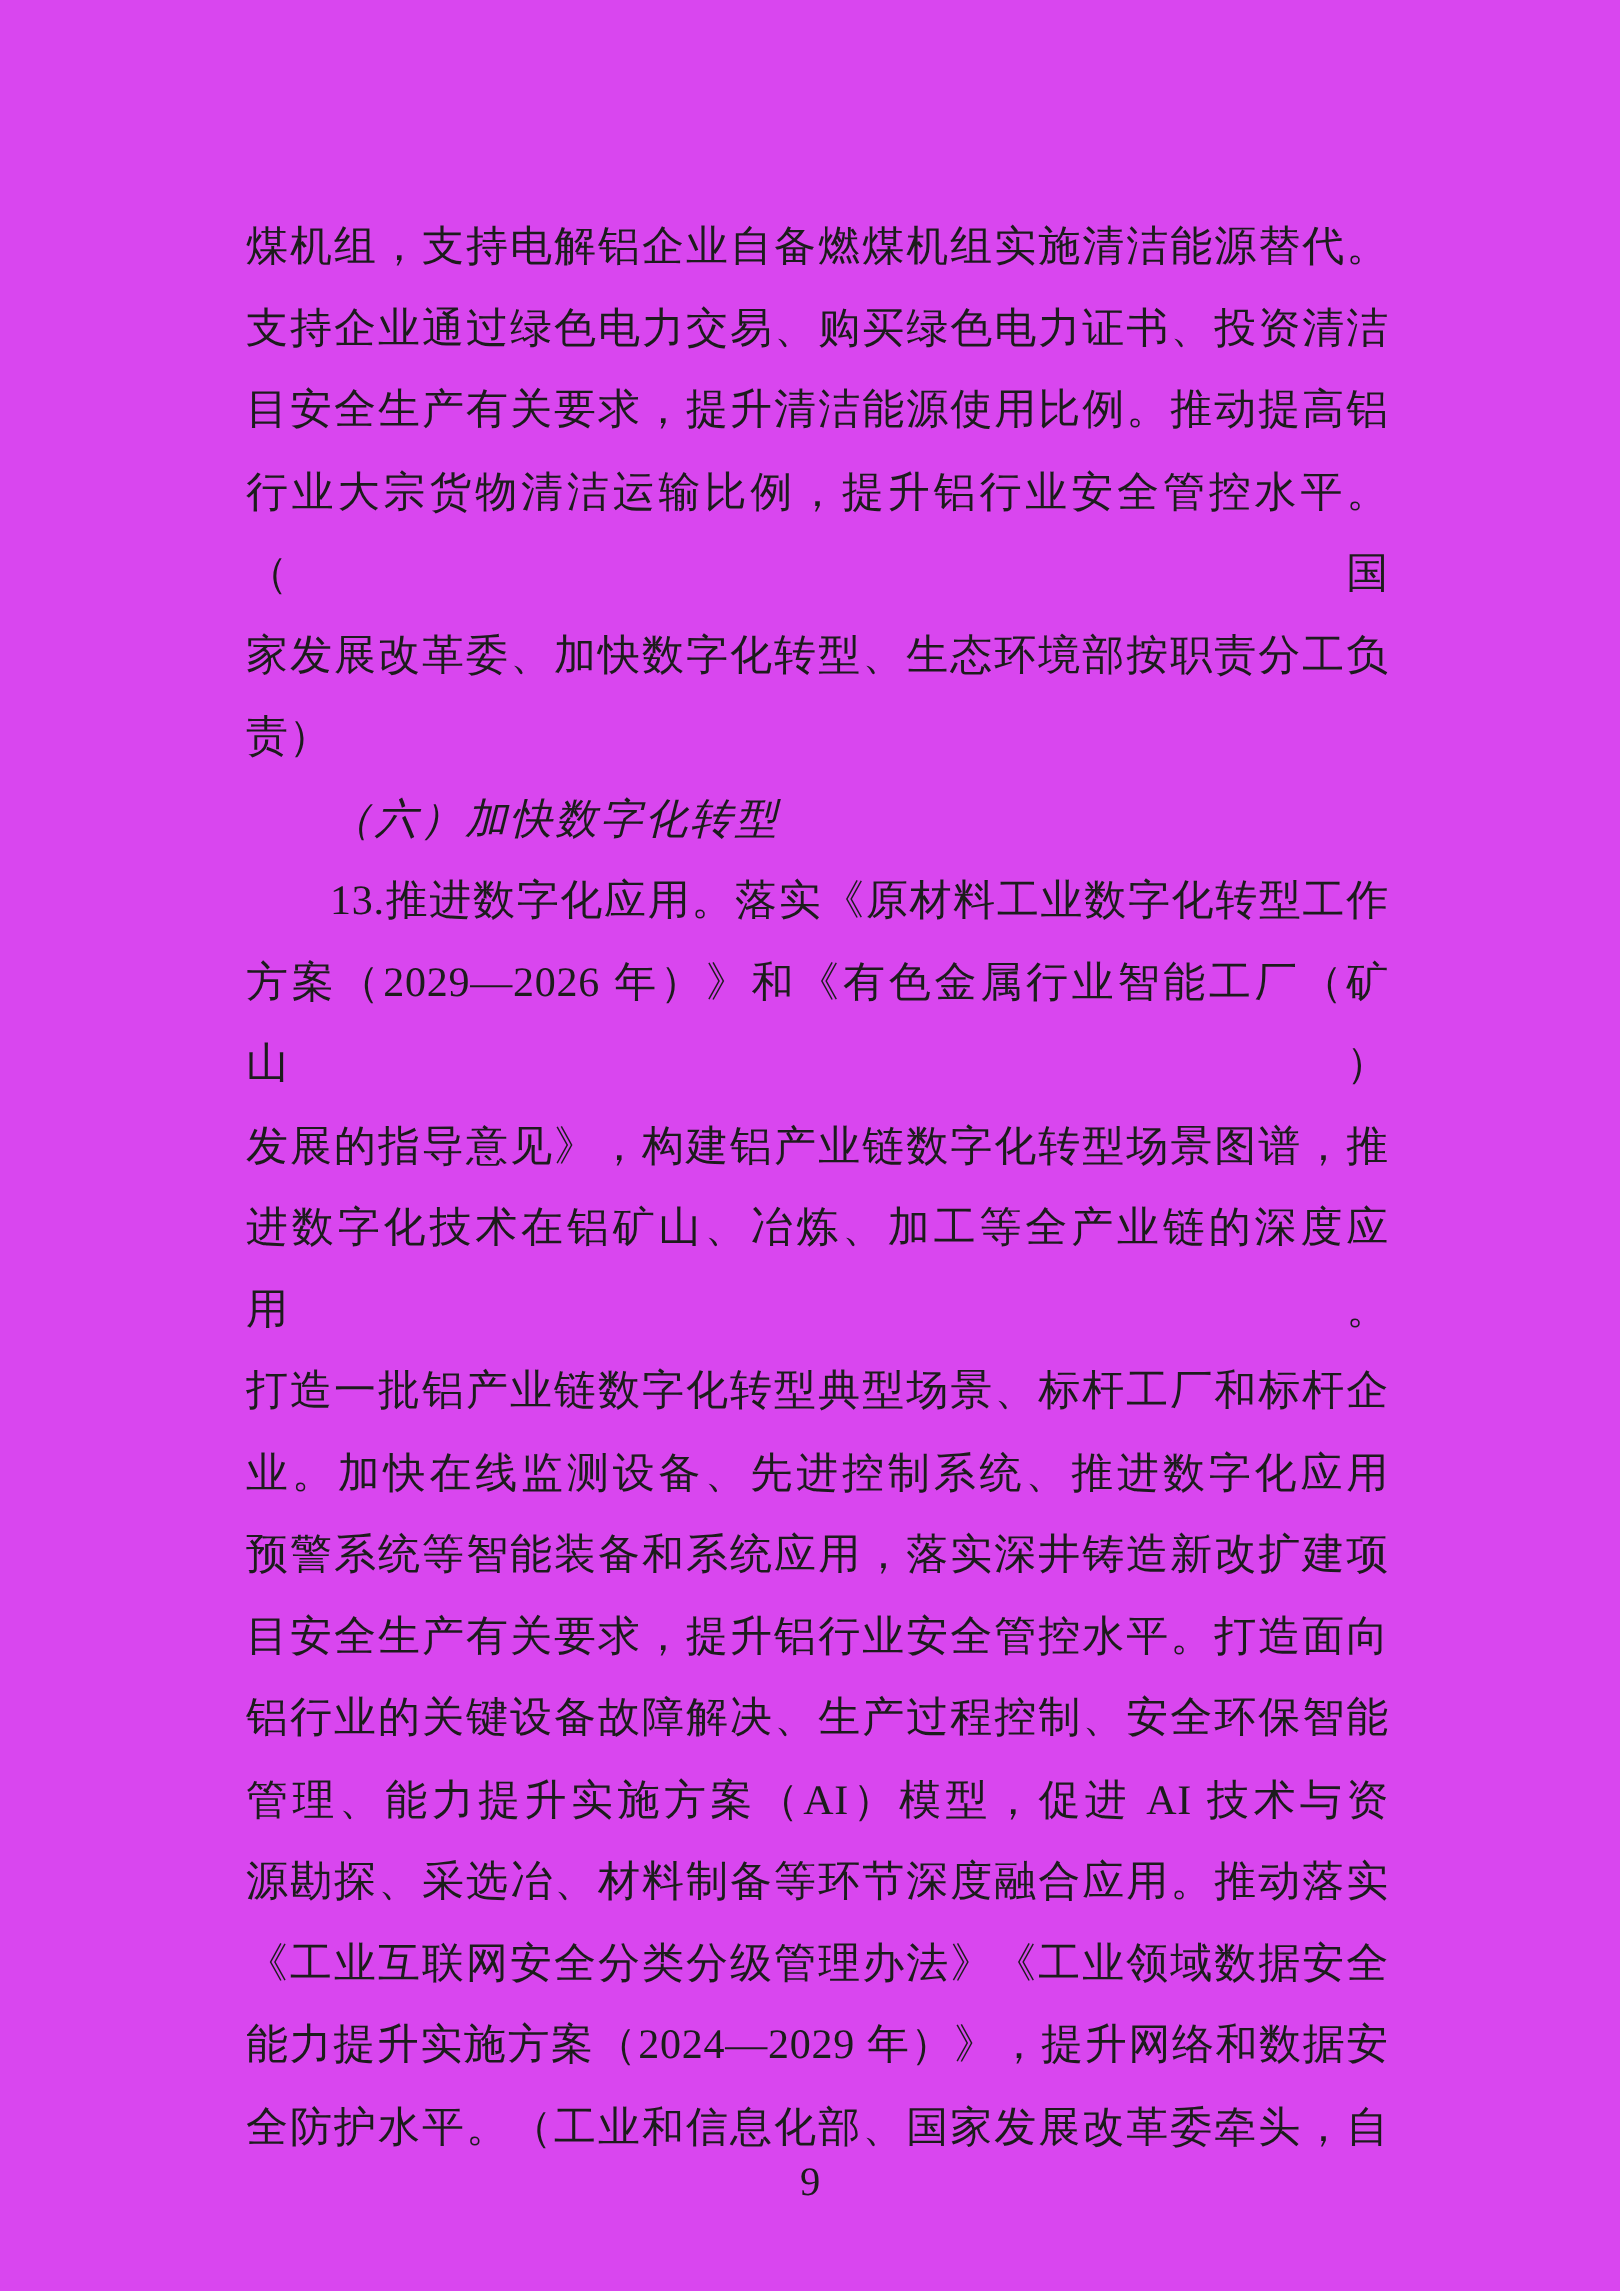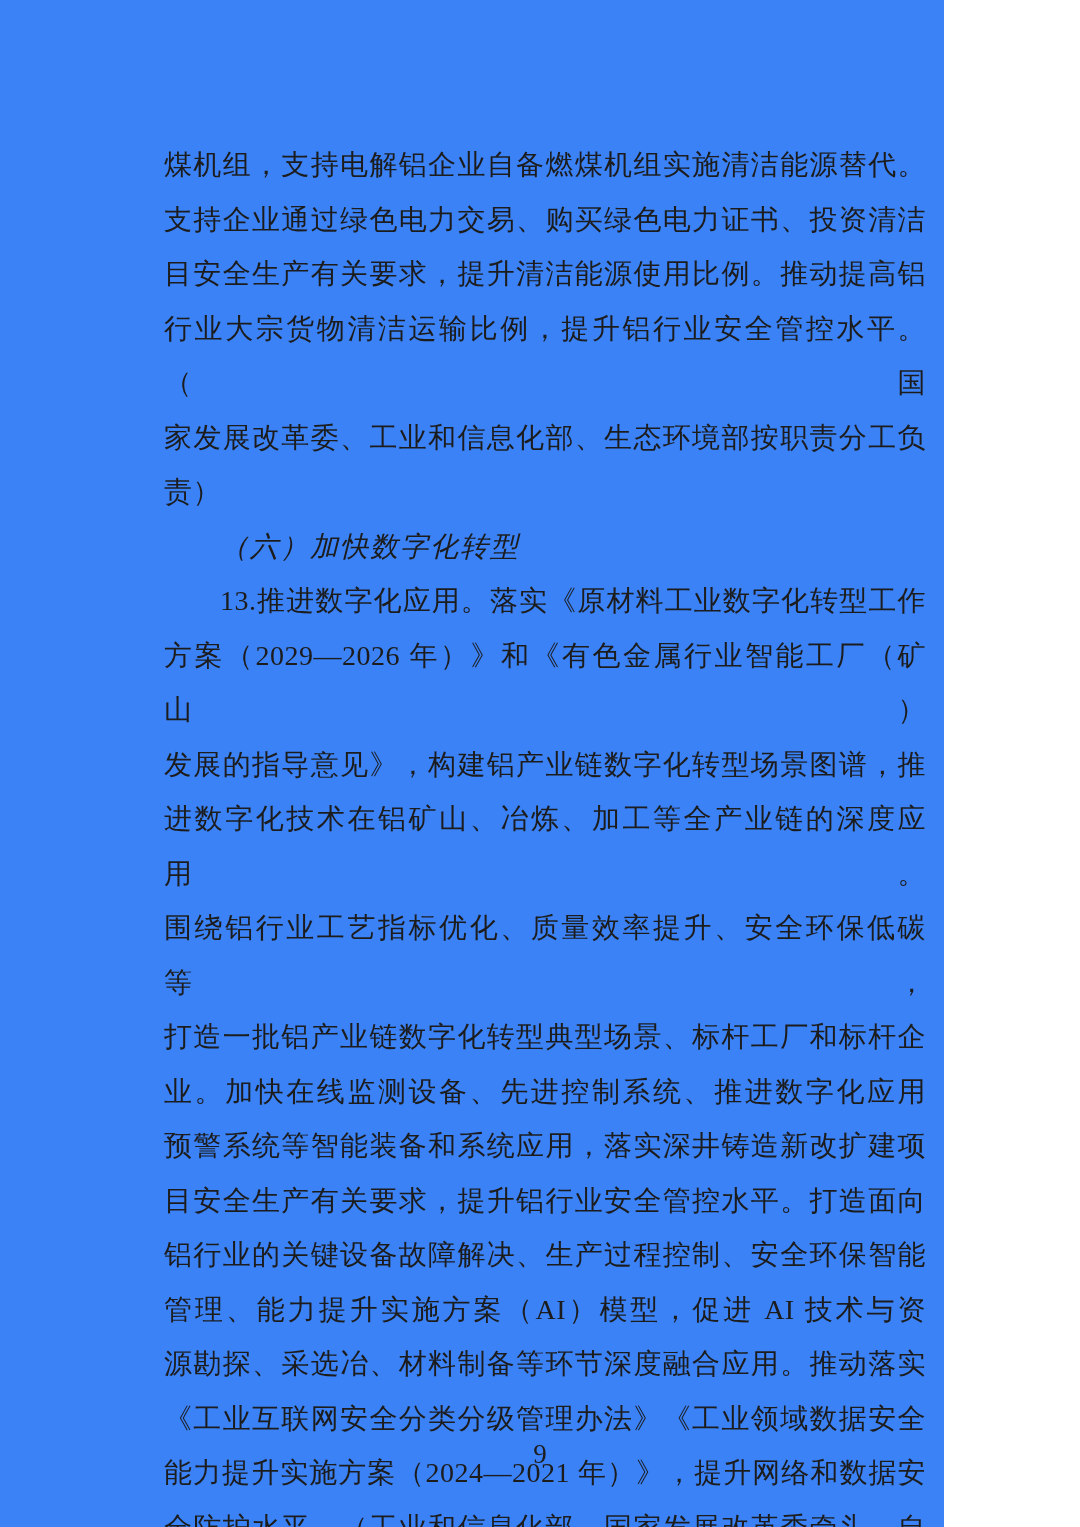--- a/index.html
+++ b/index.html
@@ -2,23 +2,23 @@
 <html><head>
 <meta charset="utf-8">
 <style>
   html, body {
     margin: 0;
     padding: 0;
     background: #ffffff;
   }
   .page {
     position: relative;
-    width: 944px;
+    width: 1080px;
     height: 1527px;
-    background: #3b82f6;
+    background: #d946ef;
     color: #1c1c1c;
     font-family: "Liberation Serif", "DejaVu Serif", serif;
     overflow: hidden;
   }
   .text-block {
     position: absolute;
     left: 164px;
     top: 138px;
     width: 762px;
     font-size: 28px;
@@ -59,40 +59,39 @@
 </head>
 <body>
 
 <div class="page">
   <div class="text-block">
       <div class="paragraph">
         <div class="line fill">煤机组，支持电解铝企业自备燃煤机组实施清洁能源替代。</div>
         <div class="line fill">支持企业通过绿色电力交易、购买绿色电力证书、投资清洁</div>
         <div class="line fill">目安全生产有关要求，提升清洁能源使用比例。推动提高铝</div>
         <div class="line fill">行业大宗货物清洁运输比例，提升铝行业安全管控水平。（国</div>
-        <div class="line fill">家发展改革委、工业和信息化部、生态环境部按职责分工负</div>
+        <div class="line fill">家发展改革委、加快数字化转型、生态环境部按职责分工负</div>
         <div class="line">责）</div>
       </div>
       <div class="paragraph heading">
         <div class="line indent">（六）加快数字化转型</div>
       </div>
       <div class="paragraph">
         <div class="line fill indent">13.推进数字化应用。落实《原材料工业数字化转型工作</div>
         <div class="line fill">方案（2029—2026 年）》和《有色金属行业智能工厂（矿山）</div>
         <div class="line fill">发展的指导意见》，构建铝产业链数字化转型场景图谱，推</div>
         <div class="line fill">进数字化技术在铝矿山、冶炼、加工等全产业链的深度应用。</div>
-        <div class="line fill">围绕铝行业工艺指标优化、质量效率提升、安全环保低碳等，</div>
         <div class="line fill">打造一批铝产业链数字化转型典型场景、标杆工厂和标杆企</div>
         <div class="line fill">业。加快在线监测设备、先进控制系统、推进数字化应用</div>
         <div class="line fill">预警系统等智能装备和系统应用，落实深井铸造新改扩建项</div>
         <div class="line fill">目安全生产有关要求，提升铝行业安全管控水平。打造面向</div>
         <div class="line fill">铝行业的关键设备故障解决、生产过程控制、安全环保智能</div>
         <div class="line fill">管理、能力提升实施方案（AI）模型，促进 AI 技术与资</div>
         <div class="line fill">源勘探、采选冶、材料制备等环节深度融合应用。推动落实</div>
         <div class="line fill">《工业互联网安全分类分级管理办法》《工业领域数据安全</div>
-        <div class="line fill">能力提升实施方案（2024—2021 年）》，提升网络和数据安</div>
+        <div class="line fill">能力提升实施方案（2024—2029 年）》，提升网络和数据安</div>
         <div class="line fill">全防护水平。（工业和信息化部、国家发展改革委牵头，自</div>
       </div>
     </div>
   <div class="footer">
     <span>9</span>
   </div>
 </div>
 
 </body></html>

